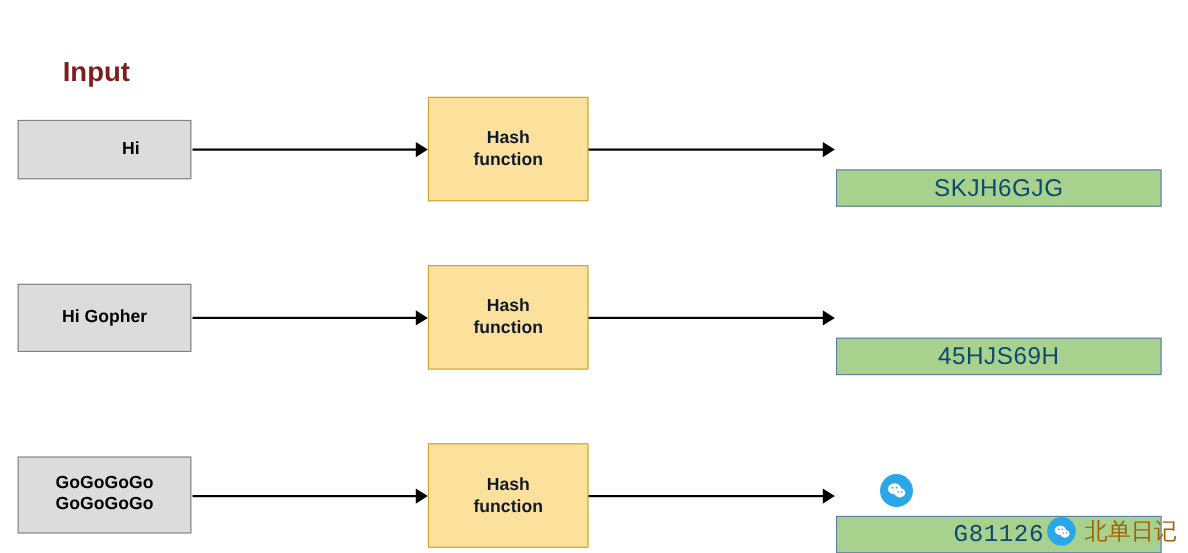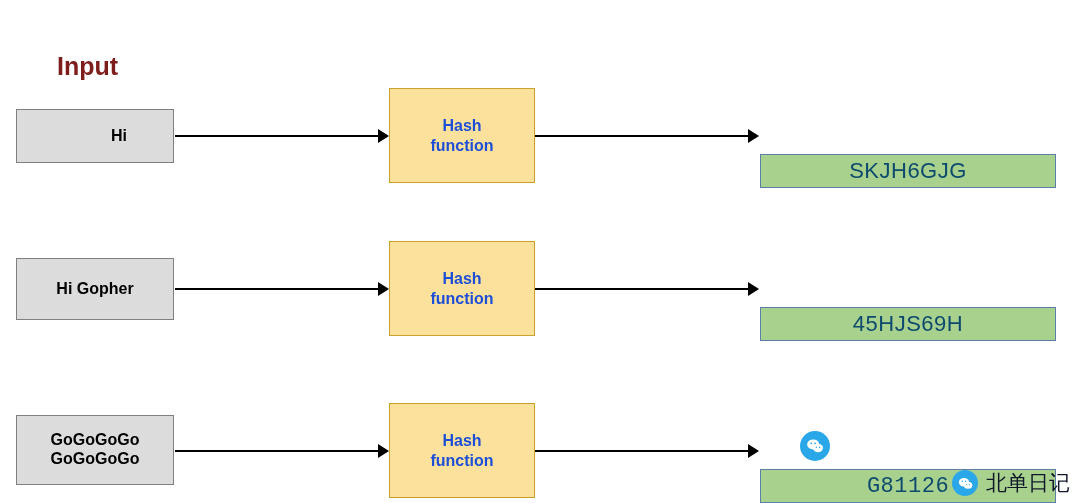--- a/index.html
+++ b/index.html
@@ -60,21 +60,21 @@
     width: 146px;
     box-sizing: border-box;
     background: #fce19c;
     border: 1px solid #c9a227;
     display: flex;
     align-items: center;
     justify-content: center;
     text-align: center;
     font-size: 16px;
     font-weight: bold;
-    color: #1d4ed8;
+    color: #0f172a;
     line-height: 1.25;
   }
   #hash-box-0 { top: 88px;  height: 95px; }
   #hash-box-1 { top: 241px; height: 95px; }
   #hash-box-2 { top: 403px; height: 95px; }
 
   
   .output-box {
     position: absolute;
     left: 760px;
@@ -148,21 +148,21 @@
     flex: none;
   }
   .wm-badge svg { display: block; }
   .wm-corner {
     position: absolute;
     right: 10px;
     bottom: 6px;
     display: flex;
     align-items: center;
     gap: 8px;
-    color: #0f172a;
+    color: #a16207;
     font-size: 21px;
     white-space: nowrap;
     pointer-events: none;
   }
   .wm-corner .wm-badge { width: 26px; height: 26px; }
 </style>
 </head>
 <body>
 
 <div class="canvas">

